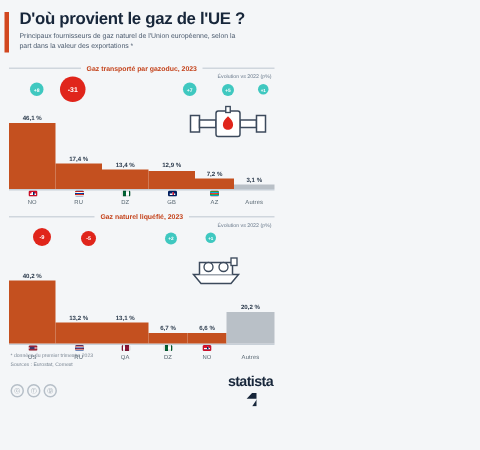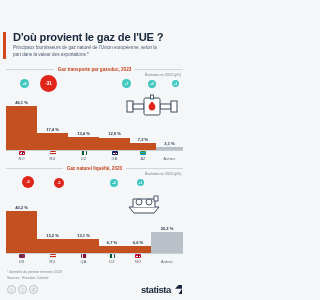--- a/index.html
+++ b/index.html
@@ -9,21 +9,20 @@
     font-family:"Liberation Sans",sans-serif;
     color:#1b2a3d;
     overflow:hidden;
     position:relative;
   }
   .sheet{
     width:189px;height:276px;
     background:#f4f6f8;
     box-sizing:border-box;
     position:relative;
-    margin-top:24px;
   }
 
   
   .header{
     padding:7px 8px 3px 8px;
     position:relative;
   }
   .accent-bar{
     position:absolute;
     left:3px;top:8px;
@@ -178,21 +177,21 @@
   }
   .cc{display:flex;gap:2px;}
   .cc span{
     width:7px;height:7px;
     border:.6px solid #b6bfc8;
     border-radius:50%;
     display:flex;align-items:center;justify-content:center;
     font-size:4px;color:#9aa4ae;
   }
   .brand{
-    display:flex;align-items:center;gap:2px;
+    display:flex;align-items:center;gap:2px;flex-direction:column;
   }
   .brand-word{
     font-size:9.5px;
     font-weight:bold;
     letter-spacing:-.4px;
     color:#17263a;
   }
   .brand-mark{
     width:9px;height:9px;
     background:#17263a;

